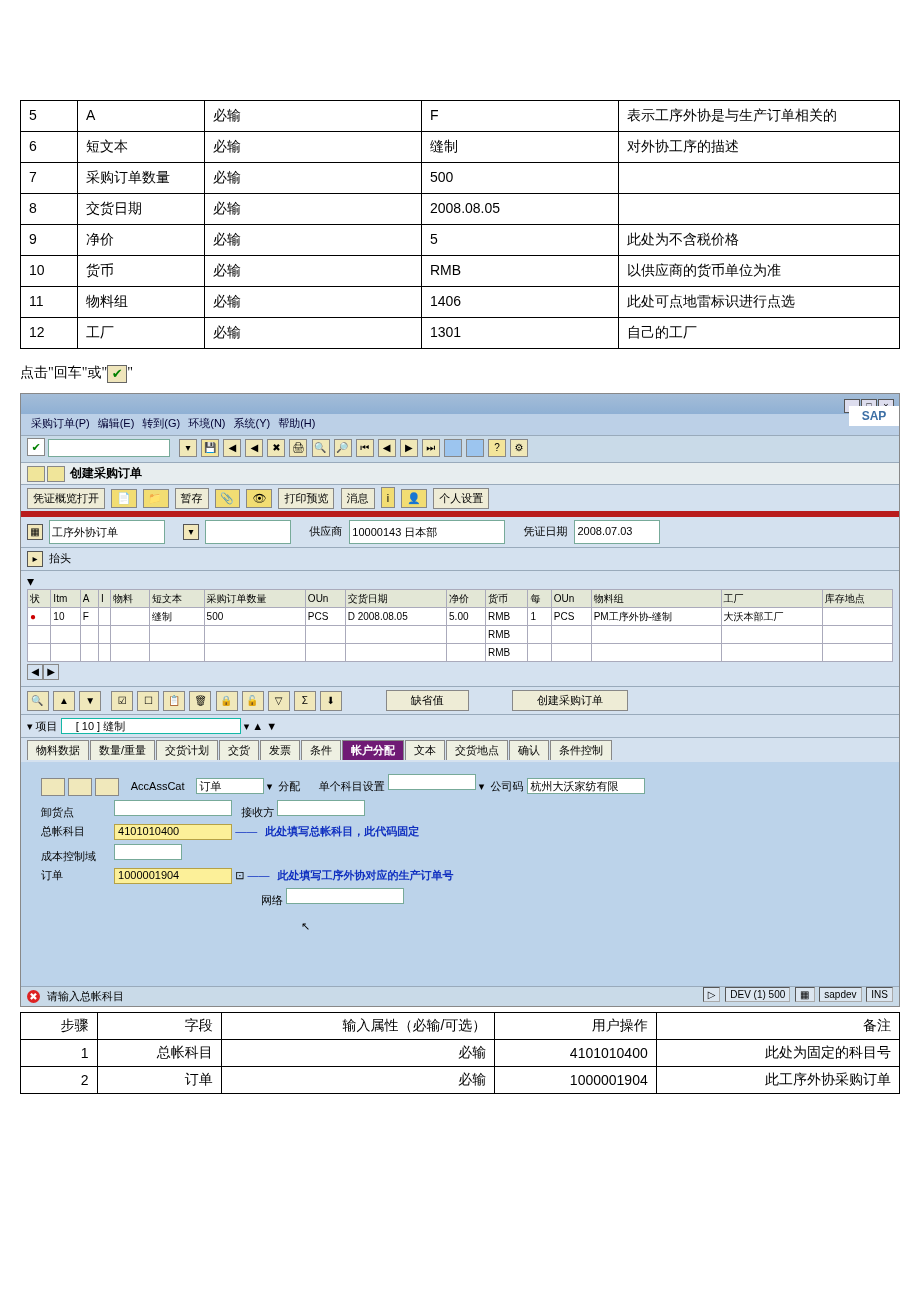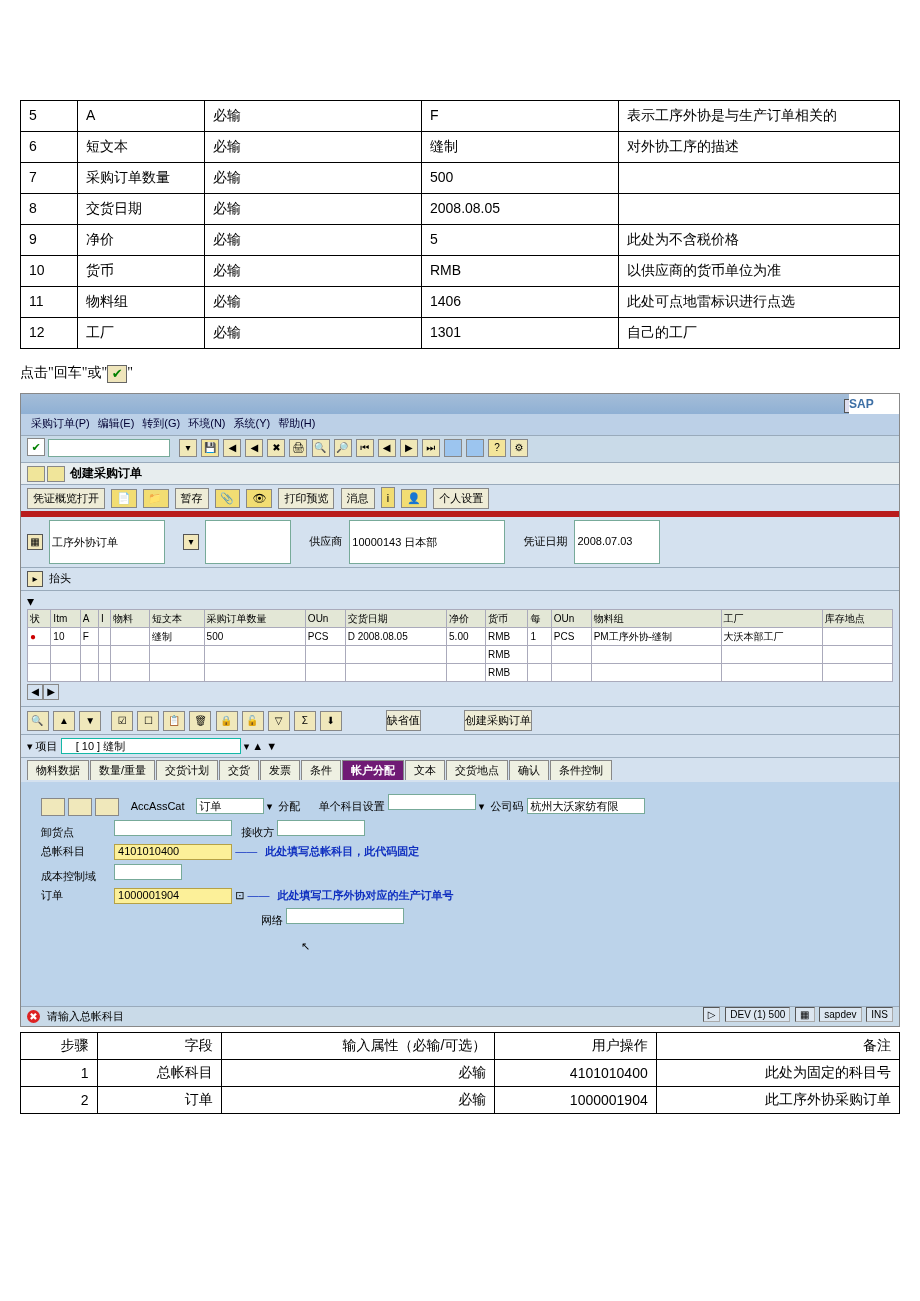--- a/index.html
+++ b/index.html
@@ -10,48 +10,48 @@
 table.t1 td.c1{width:110px}
 table.t1 td.c2{width:200px}
 table.t1 td.c3{width:180px}
 table.t1 td.c4{}
 .instr{margin:10px 0;font-family:"SimSun"}
 .instr .chk{display:inline-block;width:18px;height:16px;background:#efe5bb;border:1px solid #666;vertical-align:middle;text-align:center;color:green;line-height:16px;font-size:13px}
 .sap{border:1px solid #888;margin:5px 0}
 .sap-top{background:linear-gradient(#a4bdd8,#8fb0d4);height:20px;position:relative}
 .sap-top .win-btns{position:absolute;right:4px;top:2px}
 .sap-top .win-btns span{display:inline-block;width:14px;height:12px;border:1px solid #555;background:#dde;font-size:9px;line-height:12px;text-align:center;margin-right:1px}
-.sap-logo{position:absolute;right:0;top:0;width:50px;height:20px;background:#fff;color:#3d6fa5;font-weight:bold;font-size:12px;font-family:Arial;text-align:left;line-height:20px}
+.sap-logo{position:absolute;right:0;top:12px;width:50px;height:20px;background:#fff;color:#3d6fa5;font-weight:bold;font-size:12px;font-family:Arial;text-align:center;line-height:20px}
 .menu{background:#bcd0e7;height:17px;font-size:11px;padding:2px 10px;color:#003}
 .menu span{margin-right:8px}
 .tbar{background:#c9dae8;height:22px;padding:2px 6px;font-size:11px;border-top:1px solid #9ab;border-bottom:1px solid #9ab}
 .tbar .grn{display:inline-block;width:16px;height:16px;border:1px solid #888;background:#fff;text-align:center;color:green;line-height:16px}
 .tbar .fld{display:inline-block;width:120px;height:16px;border:1px solid #7a9;background:#fff;vertical-align:middle;margin-right:6px}
 .tico{display:inline-block;width:16px;height:16px;border:1px solid #888;background:#f0e8b8;margin-right:1px;vertical-align:middle;font-size:10px;line-height:16px;text-align:center}
 .tico.yl{background:#f3e59a}
 .tico.bl{background:#9cc5ef}
 .title-bar{background:#e7edef;padding:2px 6px;font-size:12px;font-family:"SimSun";border-bottom:1px solid #9ab}
 .title-bar .ic{display:inline-block;width:16px;height:14px;border:1px solid #888;background:#f0e59a;margin-right:2px;vertical-align:middle}
 .stbar{background:#d4e1ef;padding:2px 6px;font-size:11px;border-bottom:6px solid #b91c1c}
 .stbar .b{display:inline-block;padding:2px 5px;border:1px solid #888;background:#eeecd6;margin-right:3px;font-size:11px}
 .stbar .b.yl{background:#f2dd73}
 .hdr{background:#d4e1ef;padding:3px 6px;font-size:11px;border-bottom:1px solid #9ab}
 .hdr .lbl{display:inline-block;margin-right:4px}
 .hdr .tog{display:inline-block;width:14px;height:14px;border:1px solid #555;background:#f2e8bb;vertical-align:middle;margin-right:3px;text-align:center;line-height:14px;font-size:10px}
-.hdr .inp{display:inline-block;height:14px;border:1px solid #7a9;background:#fff;vertical-align:middle;padding:14px 2px;margin-right:15px}.w80{width:80px}.w60{width:60px}.w110{width:110px}.w150{width:150px}
+.hdr .inp{display:inline-block;height:14px;border:1px solid #7a9;background:#fff;vertical-align:middle;padding:4px 2px;margin-right:15px}.w80{width:80px}.w60{width:60px}.w110{width:110px}.w150{width:150px}
 .grid-wrap{background:#d4e1ef;padding:2px 6px 6px 6px;border-bottom:1px solid #9ab}
 table.grid{border-collapse:collapse;width:100%;font-size:10px;background:#fff}
 table.grid th,table.grid td{border:1px solid #aab;padding:1px 2px;height:15px;white-space:nowrap;background:#fff;font-family:Arial;text-align:left}
 table.grid th{background:#e3e7d6;font-weight:normal}
 table.grid td.red{color:#c00}
 .scrolls{margin-top:2px;font-size:10px}
 .scrolls .sb{display:inline-block;width:14px;height:14px;border:1px solid #888;background:#d4e1ef;text-align:center;line-height:14px}
 .tbox{background:#d4e1ef;padding:3px 6px;font-size:11px;border-bottom:1px solid #9ab}
 .tbox .ti{display:inline-block;width:20px;height:18px;border:1px solid #888;background:#f0e8bb;margin-right:1px;vertical-align:middle;font-size:10px;text-align:center;line-height:18px}
-.tbox .btn{display:inline-block;padding:2px 0;border:1px solid #888;background:#eeecd6;margin-left:40px;font-size:11px}
+.tbox .btn{display:inline-block;padding:2px 24px;border:1px solid #888;background:#eeecd6;margin-left:40px;font-size:11px}
 .item-bar{background:#d4e1ef;padding:3px 6px;font-size:11px;border-bottom:1px solid #9ab}
 .item-bar .sel{display:inline-block;width:150px;height:14px;border:1px solid #14b8a6;background:#fff;padding:0 14px}
 .tabs{background:#d4e1ef;padding:2px 6px;font-size:11px}
 .tabs .tab{display:inline-block;padding:2px 8px;border:1px solid #888;border-bottom:none;background:#eef0e2;margin-right:1px;font-size:11px}
 .tabs .tab.active{background:#701a75;color:#fff;font-weight:bold}
 .acc-area{background:#bcd3ea;padding:12px 20px;font-size:11px;min-height:200px}
 .acc-row{margin-bottom:4px}
 .acc-row .albl{display:inline-block;width:70px}
 .acc-row .ain{display:inline-block;height:14px;border:1px solid #7a9;background:#fff;padding:0 3px}
 .acc-row .ain.yel{background:#fcf099;border:1px solid #b5a146}

